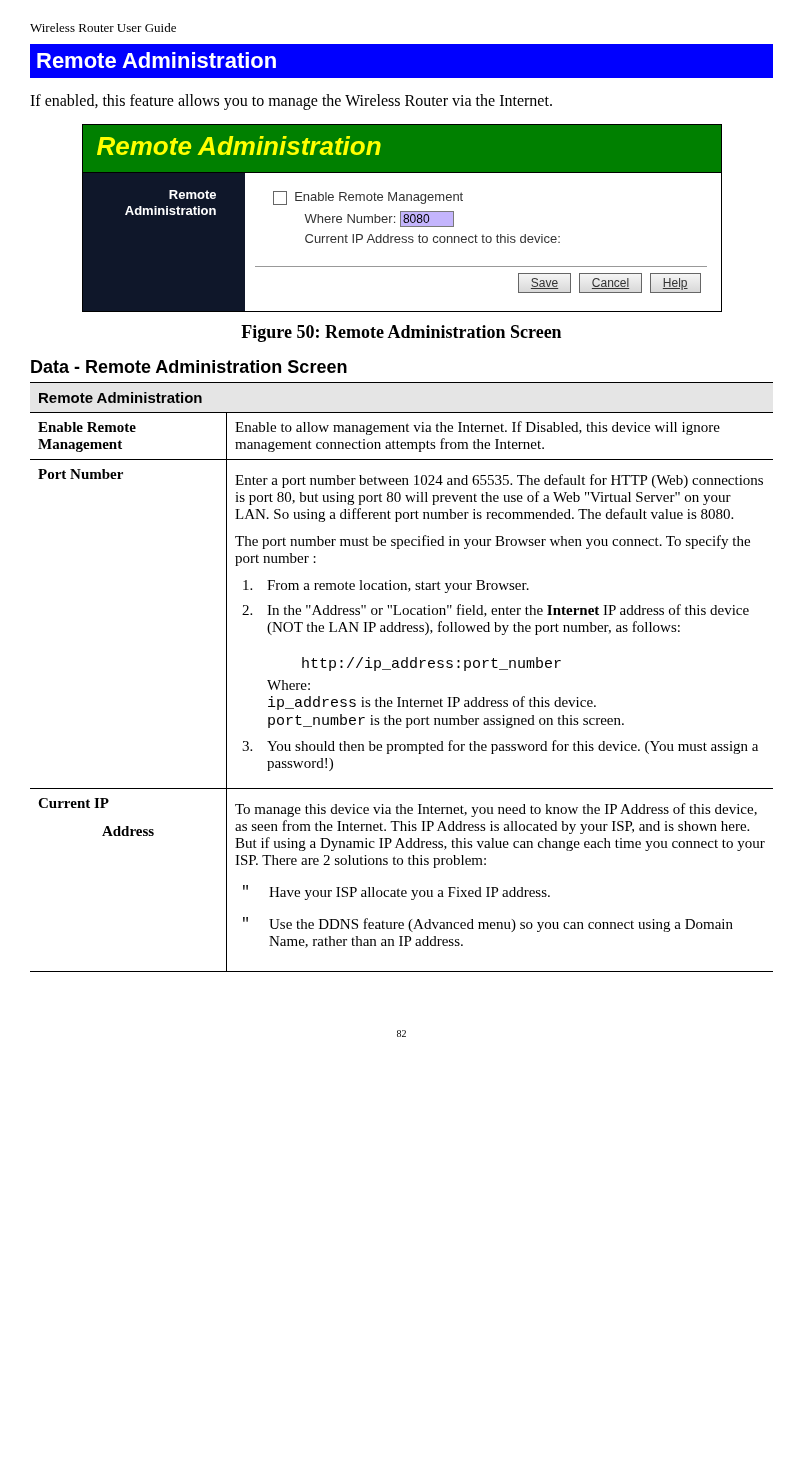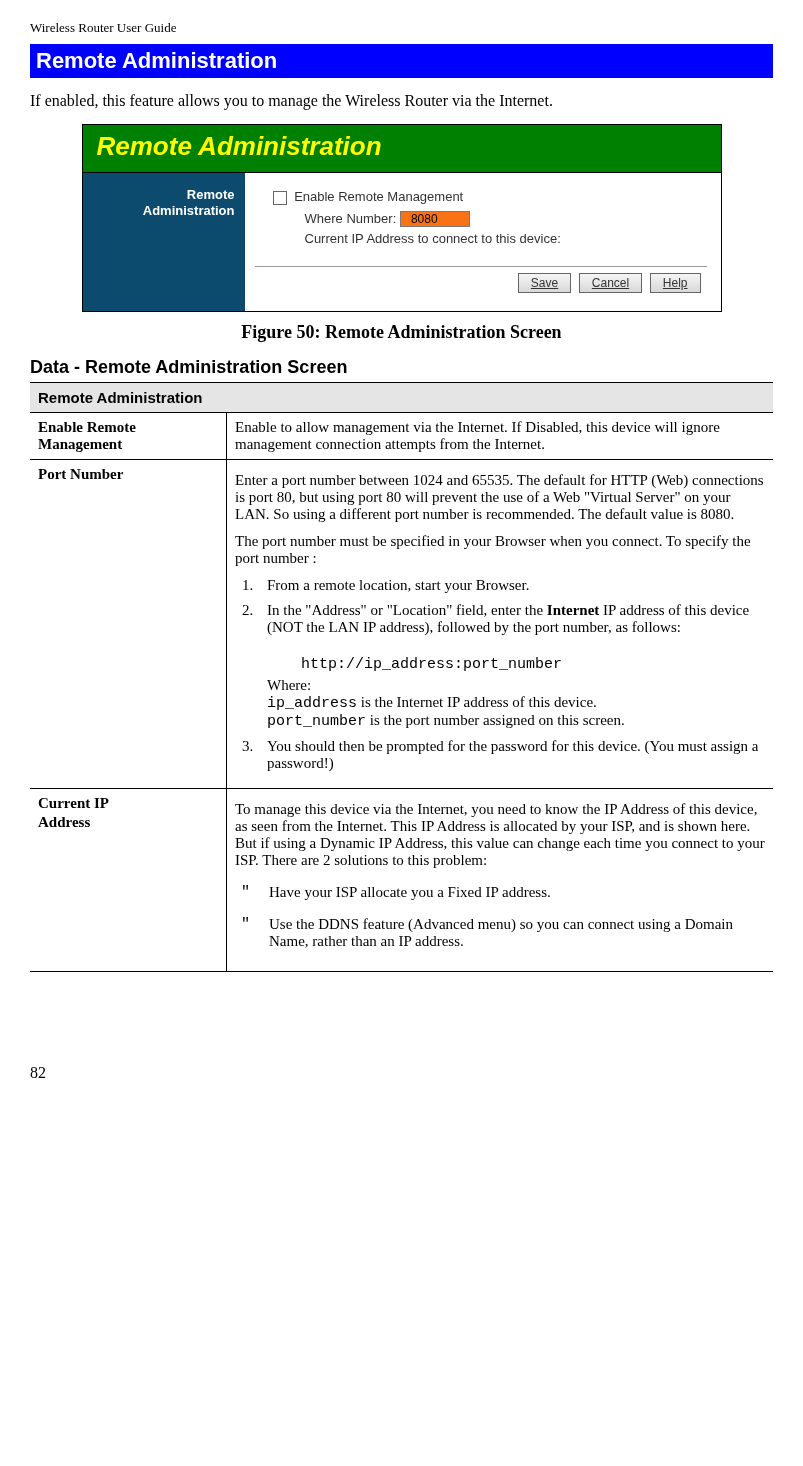--- a/index.html
+++ b/index.html
@@ -49,22 +49,22 @@
       font-style: italic;
       padding: 6px 14px 10px 14px;
       border-bottom: 1px solid #000;
     }
     .fig-body {
       display: flex;
       background: #fff;
     }
     .fig-sidebar {
       width: 162px;
-      background: #0c4a6e;
-      padding: 14px 10px;
+      background: #0f172a;
+      padding: 14px 28px;
       box-sizing: border-box;
     }
     .fig-sidebar-label {
       color: #fff;
       font-family: Arial, Helvetica, sans-serif;
       font-size: 13px;
       font-weight: bold;
       text-align: right;
       line-height: 1.2;
     }
@@ -89,22 +89,22 @@
       margin-right: 4px;
     }
     .port-row {
       margin: 4px 0 4px 50px;
     }
     .port-input {
       font-family: Arial, Helvetica, sans-serif;
       font-size: 12px;
       width: 48px;
       border: 1px solid #7a7a7a;
-      background: #f97316;
-      padding: 0 10px;
+      background: #c4b5fd;
+      padding: 0 2px;
     }
     .curip-row {
       margin: 4px 0 20px 50px;
     }
     .divider-line {
       border: none;
       border-top: 1px solid #999;
       margin: 8px 0 6px 0;
     }
     .btn-row {
@@ -182,23 +182,23 @@
     }
     .quote-bullets li::before {
       content: '"';
       position: absolute;
       left: 6px;
       top: 0;
       font-family: "Courier New", Courier, monospace;
       font-size: 15px;
     }
     .page-number {
-      text-align: left;
-      font-size: 16px;
-      margin-top: 92px;
+      text-align: center;
+      font-size: 10px;
+      margin-top: 56px;
     }
   </style>
 </head>
 <body>
 
 <div class="doc-header">Wireless Router User Guide</div>
 
 <div class="section-title-bar">Remote Administration</div>
 
 <p class="intro-text">If enabled, this feature allows you to manage the Wireless Router via the Internet.</p>
@@ -258,21 +258,21 @@
           <div><span class="inline-code">ip_address</span><span> is the Internet IP address of this device.</span></div>
           <div><span class="inline-code">port_number</span><span> is the port number assigned on this screen.</span></div>
         </li>
         <li>You should then be prompted for the password for this device. (You must assign a password!)</li>
       </ol>
     </td>
   </tr>
   <tr>
     <td class="col-left">
       <div>Current IP</div>
-      <div style="margin-top:2px;">Address</div>
+      <div style="margin-top:11px;text-align:center;">Address</div>
     </td>
     <td class="col-right">
       <p>To manage this device via the Internet, you need to know the IP Address of this device, as seen from the Internet. This IP Address is allocated by your ISP, and is shown here. But if using a Dynamic IP Address, this value can change each time you connect to your ISP. There are 2 solutions to this problem:</p>
       <ul class="quote-bullets">
         <li>Have your ISP allocate you a Fixed IP address.</li>
         <li>Use the DDNS feature (Advanced menu) so you can connect using a Domain Name, rather than an IP address.</li>
       </ul>
     </td>
   </tr>
 </tbody>

